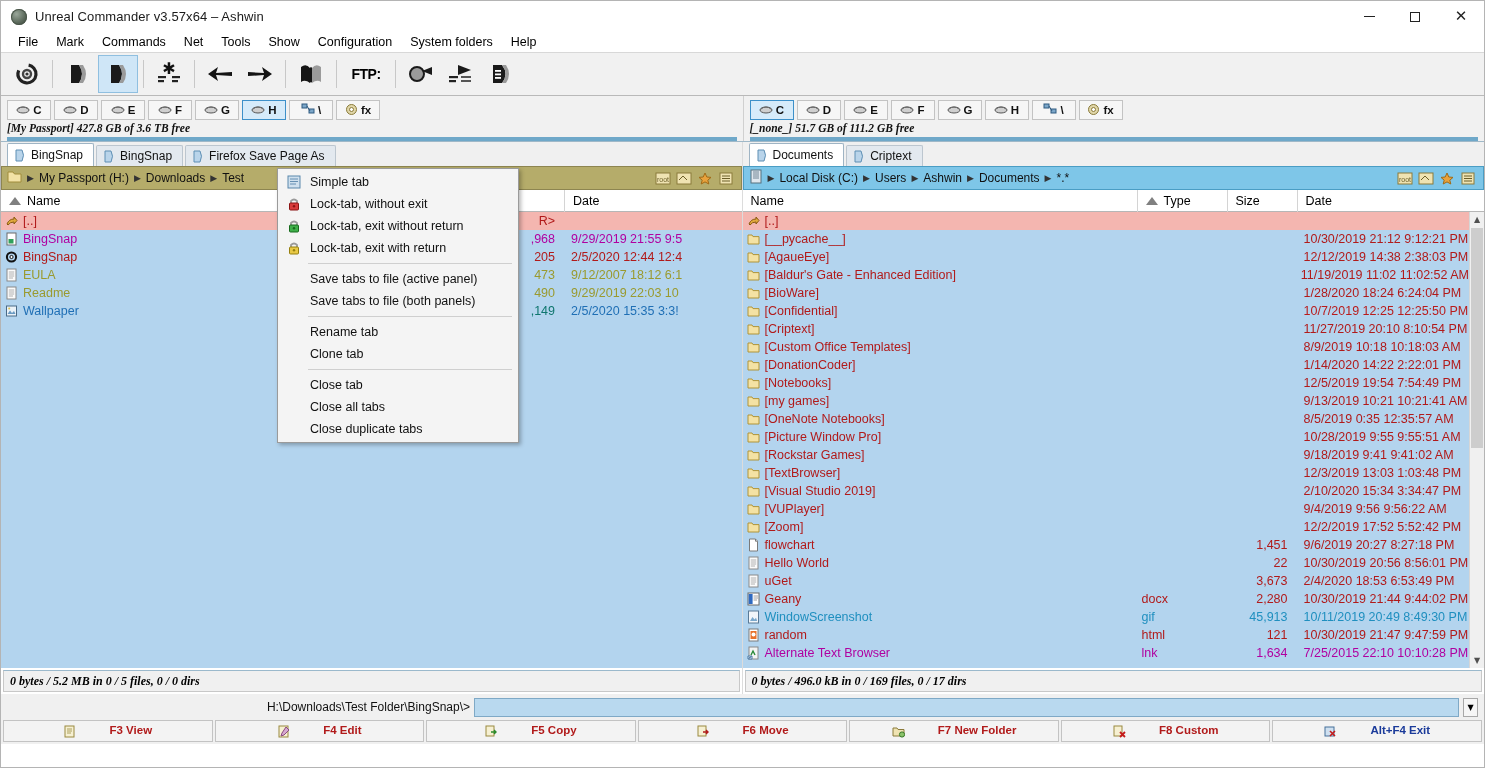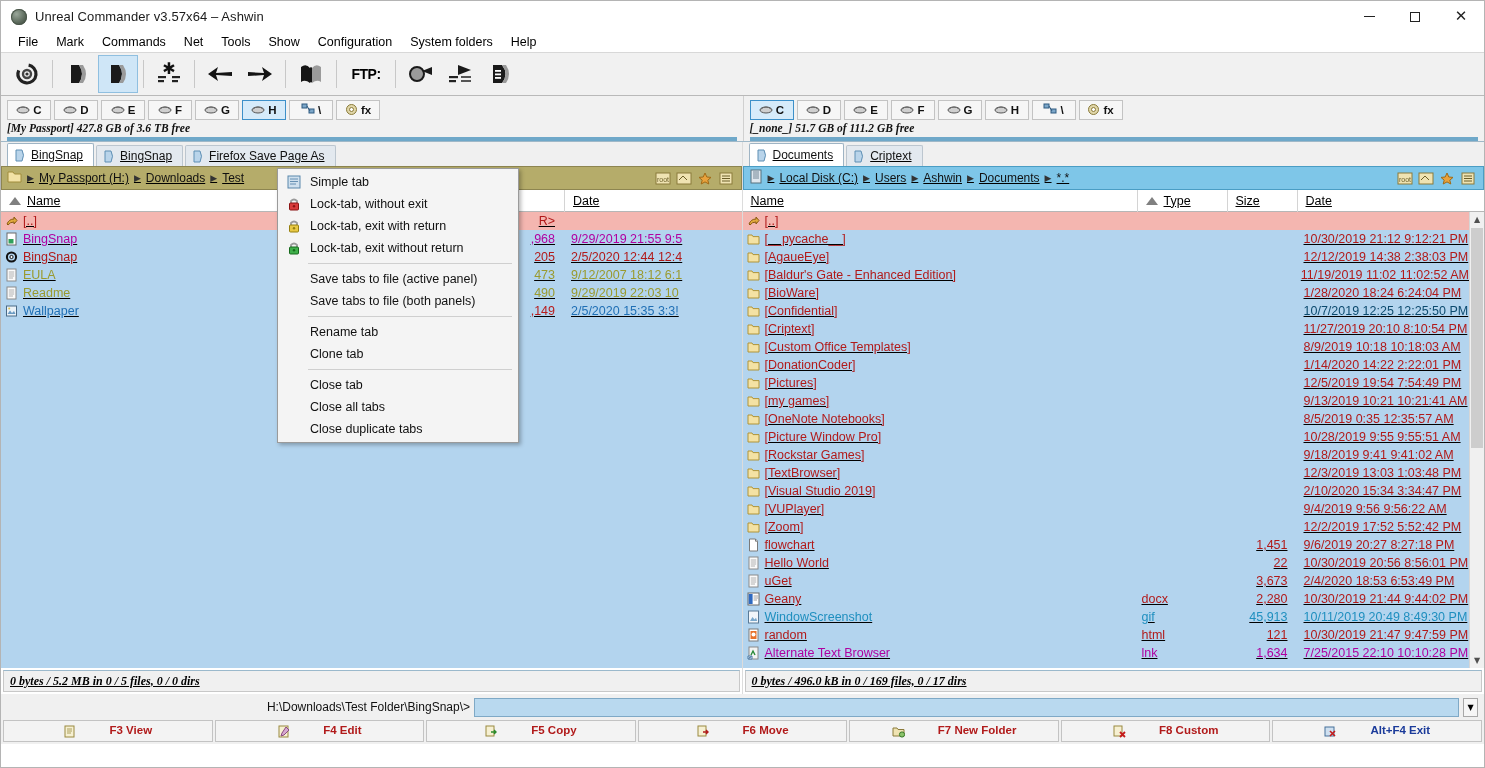--- a/index.html
+++ b/index.html
@@ -57,21 +57,21 @@
          font-weight:bold; color:#111; }
   .drv.sel { background:#d6ebfa; border:1px solid #3d90c9; }
   .drv .glyph { display:inline-block; }
   .drvinfo { font-style:italic; font-weight:bold; font-size:11.5px;
              color:#111; margin-top:2px; font-family:"Liberation Serif", serif;
              white-space:nowrap; }
   .drvbar { position:absolute; left:6px; right:6px; bottom:0px; height:4px;
             background:#6fa8c9; }
 
   
-  .panels { display:flex; height:552px; background:#f0f0f0;text-decoration:underline; }
+  .panels { display:flex; height:552px; background:#f0f0f0; }
   .panel { width:50%; position:relative; display:flex; flex-direction:column;
            background:#fff; }
   .panel.left { border-right:1px solid #dcdcdc; }
 
   .tabstrip { height:24px; background:#f0f0f0; display:flex; align-items:flex-end;
               padding-left:6px; gap:0; }
   .tab { height:21px; display:flex; align-items:center; gap:5px;
          padding:0 10px 0 7px; font-size:12px; color:#111;
          background:#e3e9ef; border:1px solid #bcc6cf; border-bottom:none;
          border-radius:2px 2px 0 0; margin-right:2px; }
@@ -568,21 +568,21 @@
             </div>
             <div class="frow">
               <div class="fname" style="width:494px;color:#1f6fb5">
                 <span class="fico"><svg width="13" height="14" viewBox="0 0 13 14">
                     <rect x="1.5" y="2" width="10" height="10" fill="#eaf2f8" stroke="#4a6a86"></rect>
                     <path d="M2.5 10 L5 6.5 L7 9 L9 7 L10.5 10 Z" fill="#6a9ac2"></path>
                     <circle cx="4.2" cy="4.6" r="1" fill="#e0c04a"></circle>
                   </svg></span>
                 <span>Wallpaper</span>
               </div>
-              <div class="fsize" style="width:70px;color:#b91c1c">,149</div>
+              <div class="fsize" style="width:70px;color:#0f766e">,149</div>
               <div class="fdate" style="flex:1;color:#1f6fb5">2/5/2020 15:35 3:3!</div>
             </div>
           </div>
       </div>
 
       <div class="statusbar">0 bytes / 5.2 MB in 0 / 5 files, 0 / 0 dirs</div>
     </div>
 
     <div class="panel right">
       <div class="tabstrip">
@@ -735,21 +735,21 @@
               <div class="fname" style="width:395px;color:#b11a1a">
                 <span class="fico"><svg width="13" height="14" viewBox="0 0 13 14">
                     <path d="M1 3 L5 3 L6 4.6 L12 4.6 L12 12 L1 12 Z" fill="#f4e2a4" stroke="#b09438"></path>
                   </svg></span>
                 <span>[Confidential]</span>
               </div>
               <div class="ftype" style="width:90px;color:#b11a1a"></div>
               <div class="fsize" style="width:70px;color:#b11a1a">
                 <dir></dir>
               </div>
-              <div class="fdate" style="flex:1;color:#0c4a6e">10/7/2019 12:25 12:25:50 PM</div>
+              <div class="fdate" style="flex:1;color:#b91c1c">10/7/2019 12:25 12:25:50 PM</div>
             </div>
             <div class="frow">
               <div class="fname" style="width:395px;color:#b11a1a">
                 <span class="fico"><svg width="13" height="14" viewBox="0 0 13 14">
                     <path d="M1 3 L5 3 L6 4.6 L12 4.6 L12 12 L1 12 Z" fill="#f4e2a4" stroke="#b09438"></path>
                   </svg></span>
                 <span>[Criptext]</span>
               </div>
               <div class="ftype" style="width:90px;color:#b11a1a"></div>
               <div class="fsize" style="width:70px;color:#b11a1a">
@@ -781,21 +781,21 @@
               <div class="fsize" style="width:70px;color:#b11a1a">
                 <dir></dir>
               </div>
               <div class="fdate" style="flex:1;color:#b11a1a">1/14/2020 14:22 2:22:01 PM</div>
             </div>
             <div class="frow">
               <div class="fname" style="width:395px;color:#b11a1a">
                 <span class="fico"><svg width="13" height="14" viewBox="0 0 13 14">
                     <path d="M1 3 L5 3 L6 4.6 L12 4.6 L12 12 L1 12 Z" fill="#f4e2a4" stroke="#b09438"></path>
                   </svg></span>
-                <span>[Pictures]</span>
+                <span>[Notebooks]</span>
               </div>
               <div class="ftype" style="width:90px;color:#b11a1a"></div>
               <div class="fsize" style="width:70px;color:#b11a1a">
                 <dir></dir>
               </div>
               <div class="fdate" style="flex:1;color:#b11a1a">12/5/2019 19:54 7:54:49 PM</div>
             </div>
             <div class="frow">
               <div class="fname" style="width:395px;color:#b11a1a">
                 <span class="fico"><svg width="13" height="14" viewBox="0 0 13 14">
@@ -1087,33 +1087,33 @@
           <span class="ctxicon"><svg width="16" height="16" viewBox="0 0 16 16">
               <path d="M5 7 L5 5 Q8 2 11 5 L11 7" fill="none" stroke="#9a9a9a" stroke-width="1.8"></path>
               <rect x="3.5" y="7" width="9" height="7" rx="1" fill="#d83a3a" stroke="#8a1212"></rect>
               <circle cx="8" cy="10.2" r="1.2" fill="#8a1212"></circle>
             </svg></span>
           <span>Lock-tab, without exit</span>
         </div>
         <div class="ctxitem">
           <span class="ctxicon"><svg width="16" height="16" viewBox="0 0 16 16">
               <path d="M5 7 L5 5 Q8 2 11 5 L11 7" fill="none" stroke="#9a9a9a" stroke-width="1.8"></path>
+              <rect x="3.5" y="7" width="9" height="7" rx="1" fill="#3faf4a" stroke="#176a1c"></rect>
+              <circle cx="8" cy="10.2" r="1.2" fill="#176a1c"></circle>
+            </svg></span>
+          <span>Lock-tab, exit without return</span>
+        </div>
+        <div class="ctxitem">
+          <span class="ctxicon"><svg width="16" height="16" viewBox="0 0 16 16">
+              <path d="M5 7 L5 5 Q8 2 11 5 L11 7" fill="none" stroke="#9a9a9a" stroke-width="1.8"></path>
               <rect x="3.5" y="7" width="9" height="7" rx="1" fill="#e8c845" stroke="#96800f"></rect>
               <circle cx="8" cy="10.2" r="1.2" fill="#96800f"></circle>
             </svg></span>
           <span>Lock-tab, exit with return</span>
         </div>
-        <div class="ctxitem">
-          <span class="ctxicon"><svg width="16" height="16" viewBox="0 0 16 16">
-              <path d="M5 7 L5 5 Q8 2 11 5 L11 7" fill="none" stroke="#9a9a9a" stroke-width="1.8"></path>
-              <rect x="3.5" y="7" width="9" height="7" rx="1" fill="#3faf4a" stroke="#176a1c"></rect>
-              <circle cx="8" cy="10.2" r="1.2" fill="#176a1c"></circle>
-            </svg></span>
-          <span>Lock-tab, exit without return</span>
-        </div>
         <div class="ctxsep"></div>
         <div class="ctxitem noicon">
           <span>Save tabs to file (active panel)</span>
         </div>
         <div class="ctxitem noicon">
           <span>Save tabs to file (both panels)</span>
         </div>
         <div class="ctxsep"></div>
         <div class="ctxitem noicon">
           <span>Rename tab</span>

